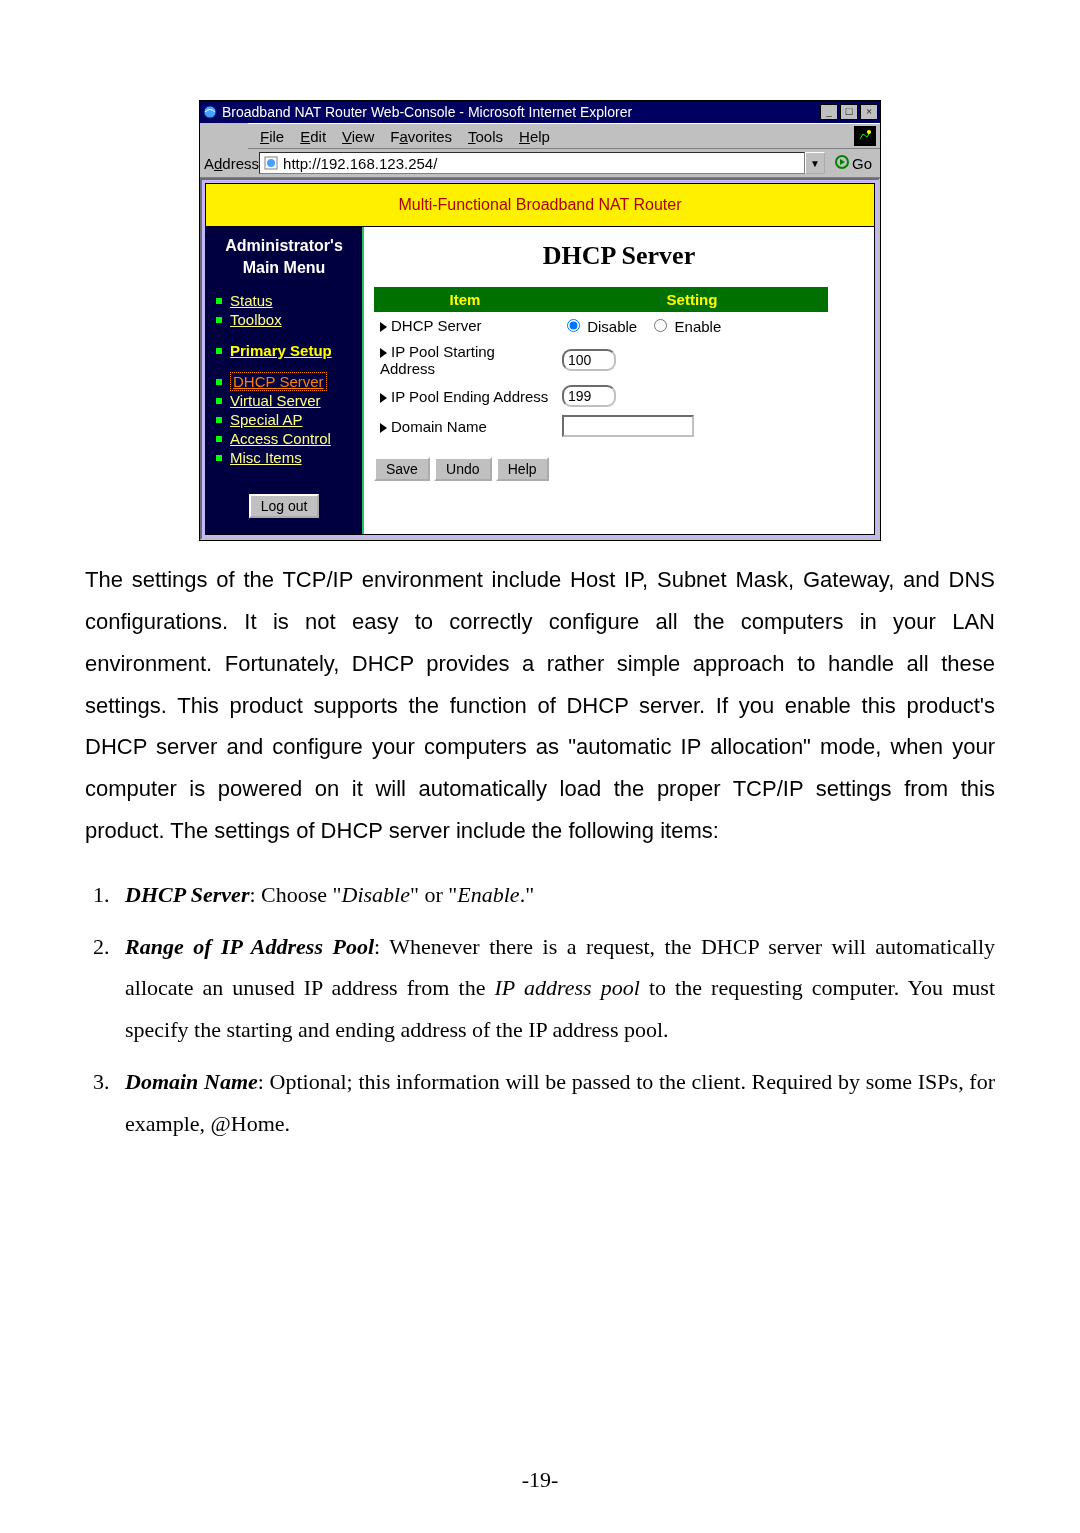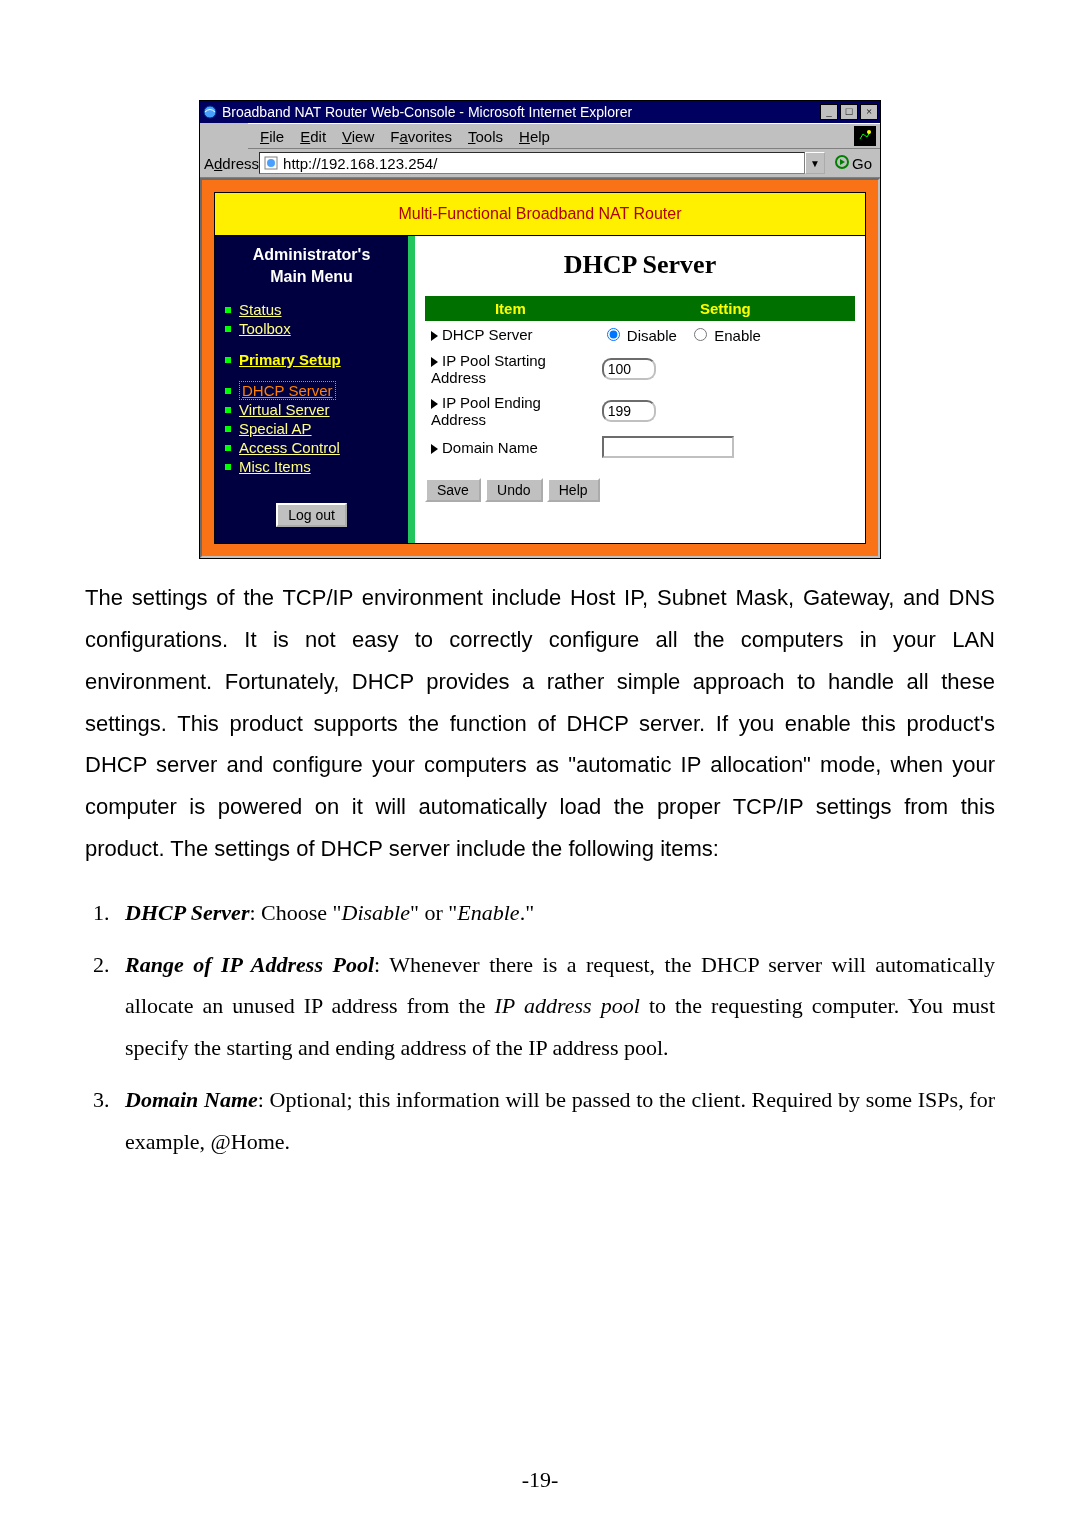--- a/index.html
+++ b/index.html
@@ -131,48 +131,48 @@
     font-size: 10px;
   }
   .go-btn {
     margin-left: 6px;
     display: flex;
     align-items: center;
     gap: 3px;
     padding: 0 4px;
   }
   .content-frame {
-    background: #f97316;
+    background: #c4b5fd;
     border: 2px inset #c0c0c0;
-    padding: 12px;
+    padding: 3px;
   }
   .router-box {
     border: 1px solid #000;
   }
   .banner {
     background: #fff000;
     color: #b00000;
     text-align: center;
     padding: 12px 0;
     font-family: Tahoma, sans-serif;
     font-size: 16px;
     border-bottom: 1px solid #000;
   }
   .router-cols {
     display: flex;
   }
   .sidebar {
     background: #000040;
     color: #fff;
-    width: 200px;
+    width: 158px;
     padding: 8px 10px 16px 10px;
     box-sizing: border-box;
     font-family: Tahoma, sans-serif;
     font-size: 15px;
-    border-right: 7px solid #22c55e;
+    border-right: 2px solid #22c55e;
   }
   .sidebar .admin-title {
     color: #fff;
     font-weight: bold;
     text-align: center;
     line-height: 1.35;
     margin-bottom: 14px;
     font-size: 16px;
   }
   .sidebar ul {

